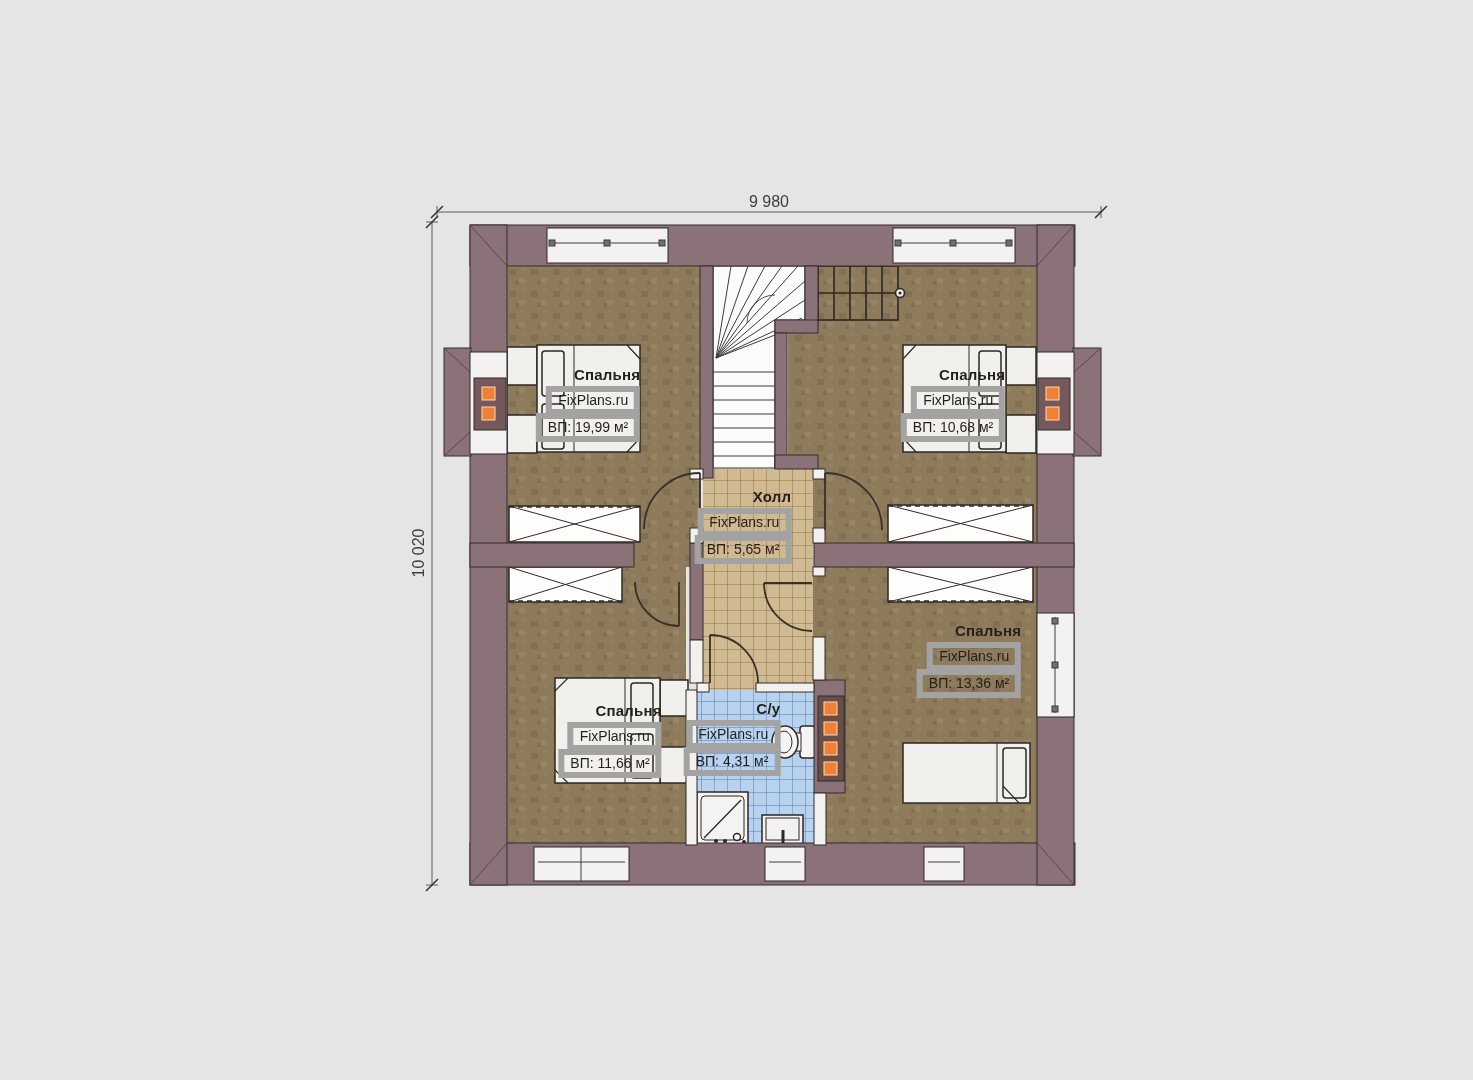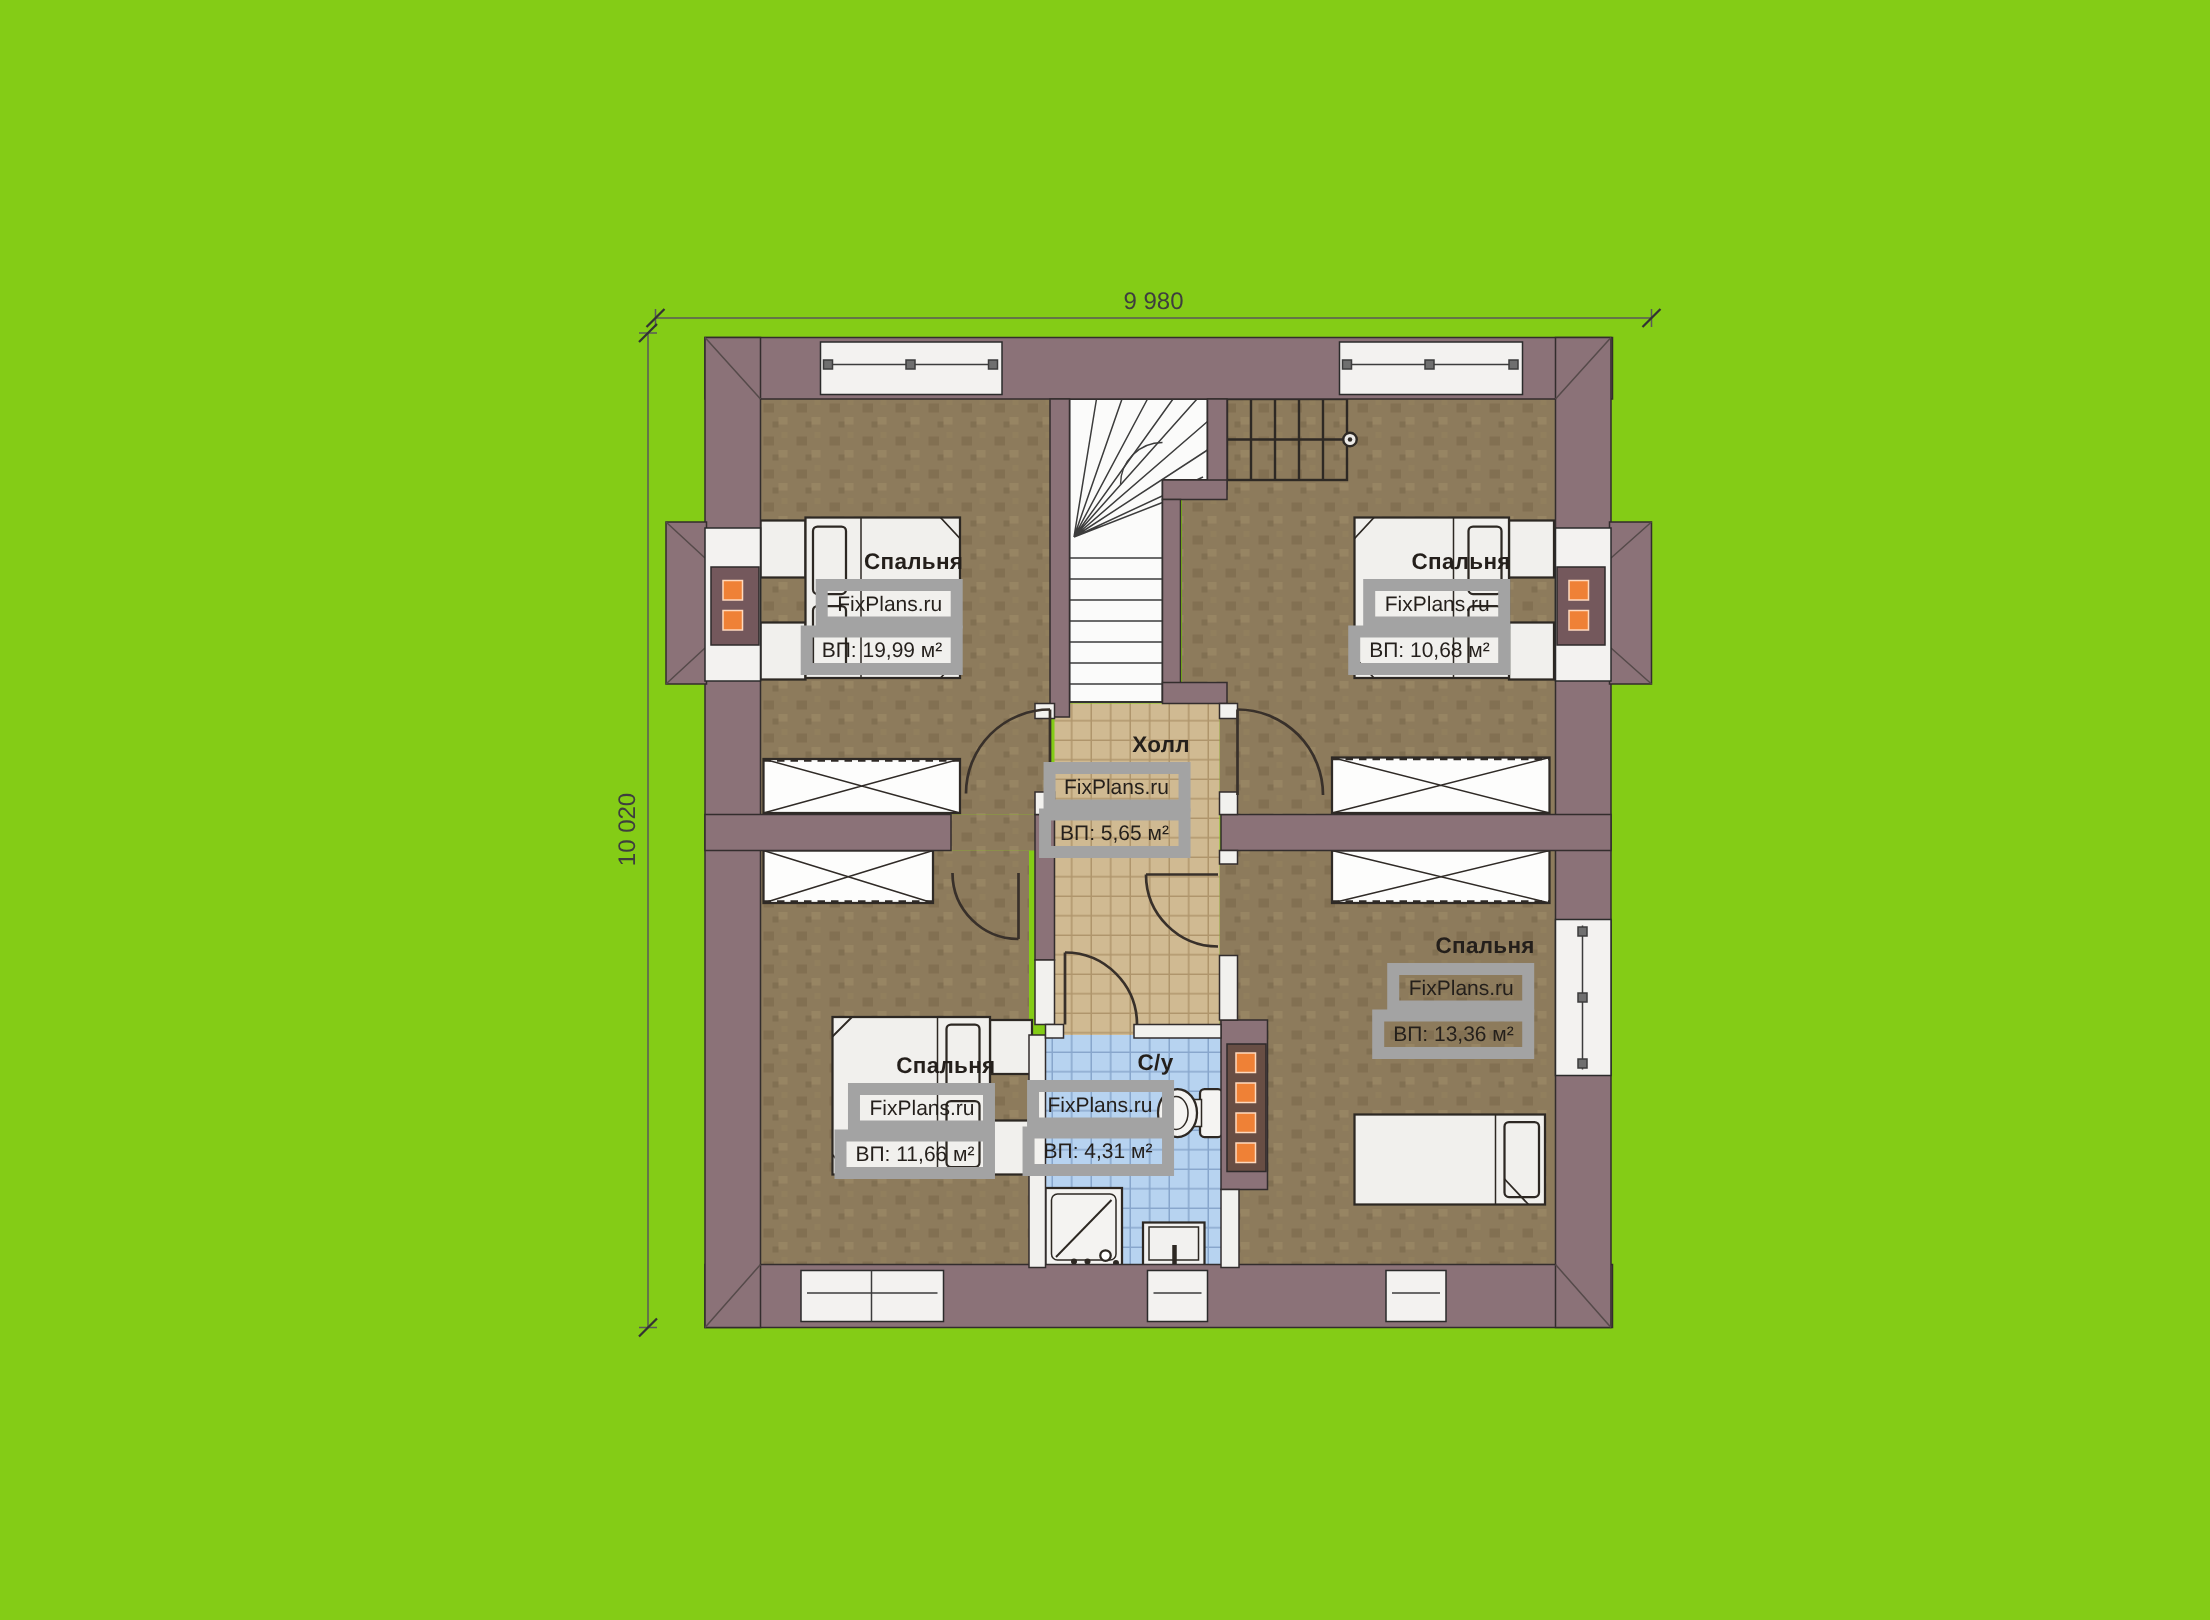--- a/index.html
+++ b/index.html
@@ -1,22 +1,22 @@
 <!DOCTYPE html>
 <html><head>
 <meta charset="utf-8">
 <style>
   html,body{margin:0;padding:0;background:#ffffff;}
-  #canvas{position:relative;width:1473px;height:1080px;background:#84cc16;overflow:hidden;
+  #canvas{position:relative;width:1473px;height:1080px;background:#e5e5e5;overflow:hidden;
           font-family:"Liberation Sans","DejaVu Sans",sans-serif;}
   #plan-svg{position:absolute;left:0;top:0;}
   .room-label{position:absolute;transform:translateX(-50%);display:flex;flex-direction:column;
               align-items:flex-end;color:#241f1b;z-index:5;}
   .room-name{font-weight:bold;font-size:15px;letter-spacing:.2px;line-height:18px;margin-bottom:2px;}
-  .room-box{border:8px solid #a3a3a3;padding:0 6px;font-size:14px;line-height:17px;white-space:nowrap;}
+  .room-box{border:6px solid #a3a3a3;padding:0 6px;font-size:14px;line-height:17px;white-space:nowrap;}
   .room-box.area{margin-top:-2px;}
   .dim-label{position:absolute;font-size:16px;color:#3e3e3e;z-index:4;}
   #dim-top{transform:translateX(-50%);}
   #dim-left{transform:translate(-50%,-50%) rotate(-90deg);}
 </style>
 </head>
 <body>
 
 <div id="canvas">
 

